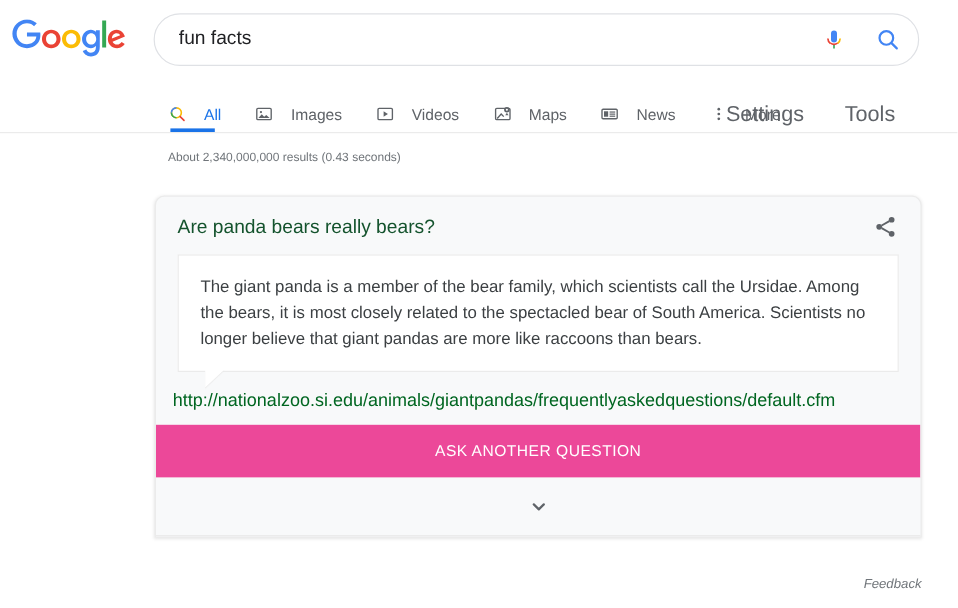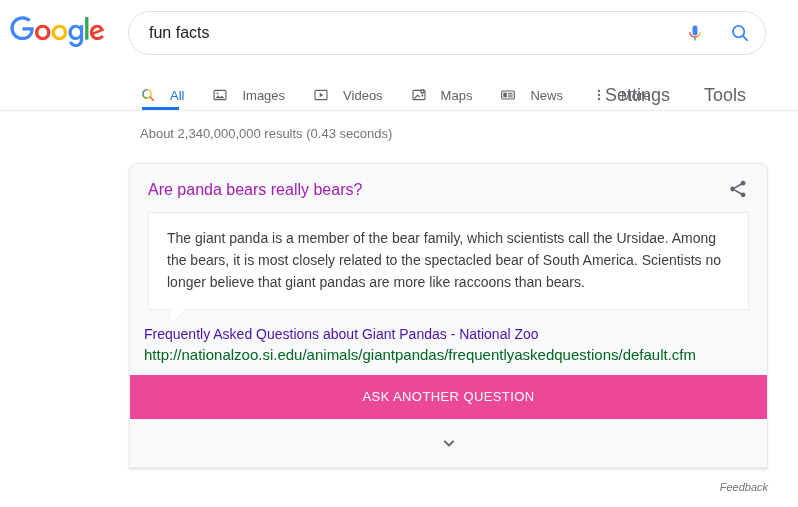--- a/index.html
+++ b/index.html
@@ -81,39 +81,39 @@
   }
 
   .tabs-divider {
     position: absolute; left: 0; top: 110px;
     width: 798px; height: 1px; background: #ebebeb;
   }
 
   
   .result-stats {
     position: absolute; left: 140px; top: 126px;
-    font-size: 13px; color: #70757a;
+    font-size: 10px; color: #70757a;
   }
 
   
   .answer-card {
     position: absolute; left: 129px; top: 163px;
     width: 639px;
     background: #f8f9fa;
     border: 1px solid #ebebeb;
     border-radius: 8px 8px 0 0;
     box-shadow: 0 1px 3px rgba(0,0,0,0.10);
     overflow: hidden;
   }
   .card-head {
     position: relative;
     padding: 16px 18px 4px 18px;
   }
   .card-title {
-    font-size: 16px; color: #a21caf; line-height: 20px;
+    font-size: 16px; color: #14532d; line-height: 20px;
   }
   .share-icon {
     position: absolute; right: 18px; top: 14px;
     width: 22px; height: 22px; cursor: pointer;
   }
 
   .quote-wrap { position: relative; padding: 8px 18px 0 18px; }
   .quote-box {
     background: #ffffff;
     border: 1px solid #ebebeb;
@@ -296,21 +296,20 @@
     </div>
 
     <div class="quote-wrap">
       <div class="quote-box">
         <div class="quote-text">The giant panda is a member of the bear family, which scientists call the Ursidae. Among the bears, it is most closely related to the spectacled bear of South America. Scientists no longer believe that giant pandas are more like raccoons than bears.</div>
         <div class="quote-tail"></div>
       </div>
     </div>
 
     <div class="src-block">
-      <div class="src-title">Frequently Asked Questions about Giant Pandas - National Zoo</div>
       <div class="src-url">http://nationalzoo.si.edu/animals/giantpandas/frequentlyaskedquestions/default.cfm</div>
     </div>
 
     <button class="ask-btn">ASK ANOTHER QUESTION</button>
 
     <div class="expand-row">
       <svg width="20" height="20" viewBox="0 0 24 24">
         <path d="M7 10l5 5 5-5" fill="none" stroke="#5f6368" stroke-width="2.2" stroke-linecap="round" stroke-linejoin="round"></path>
       </svg>
     </div>

